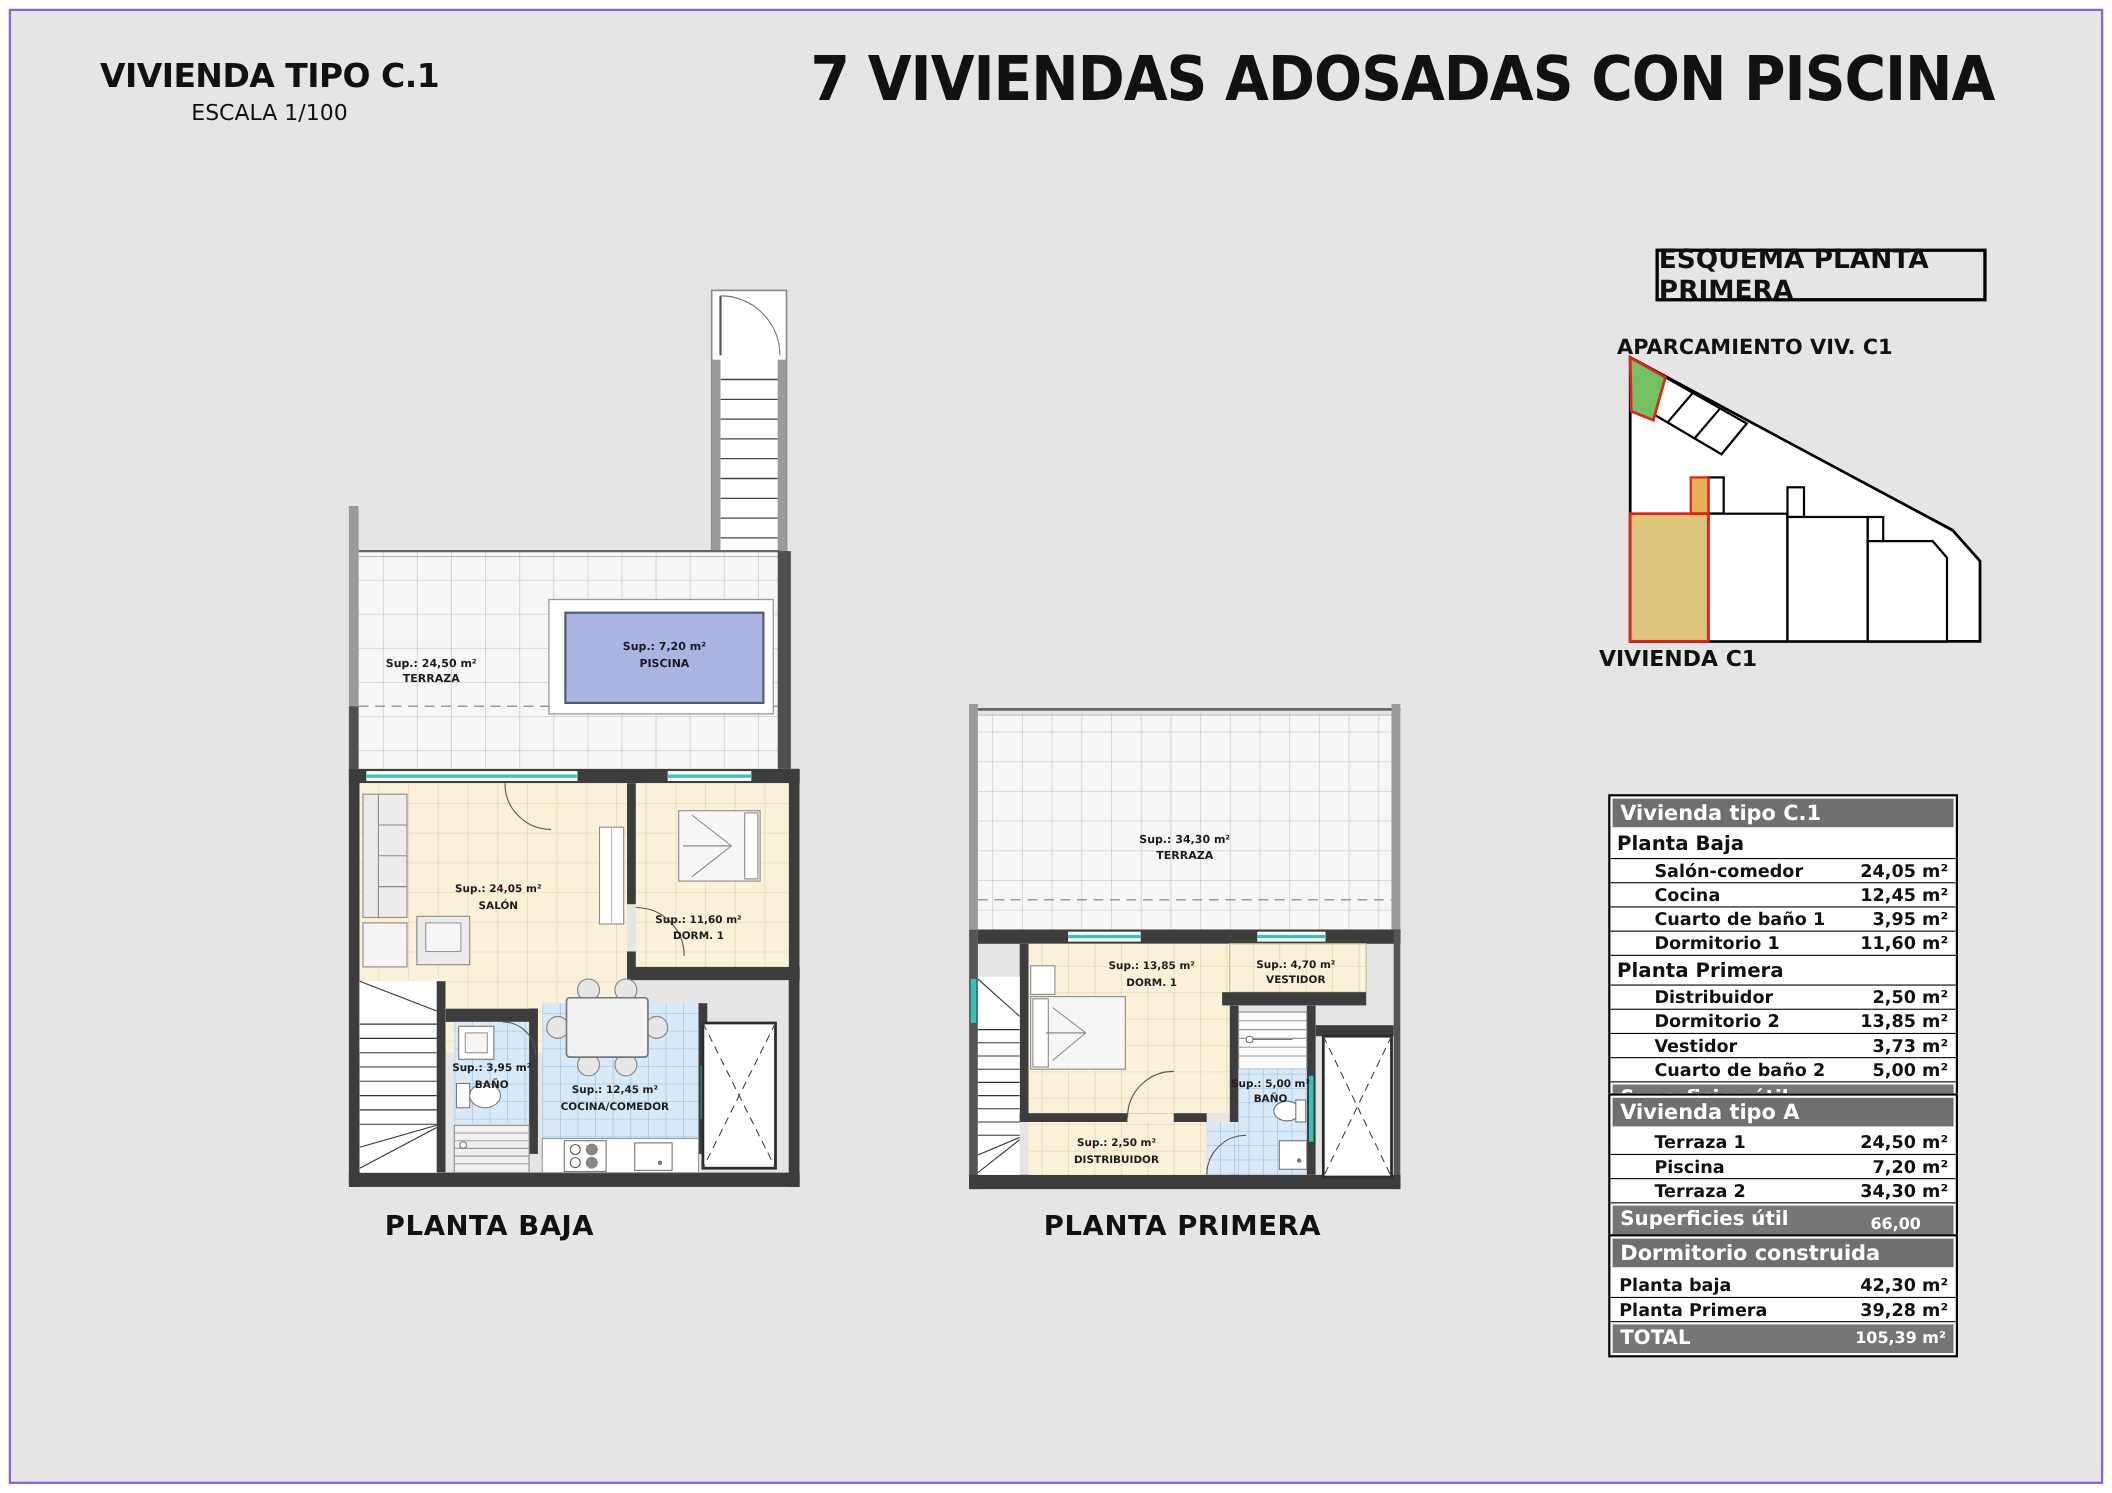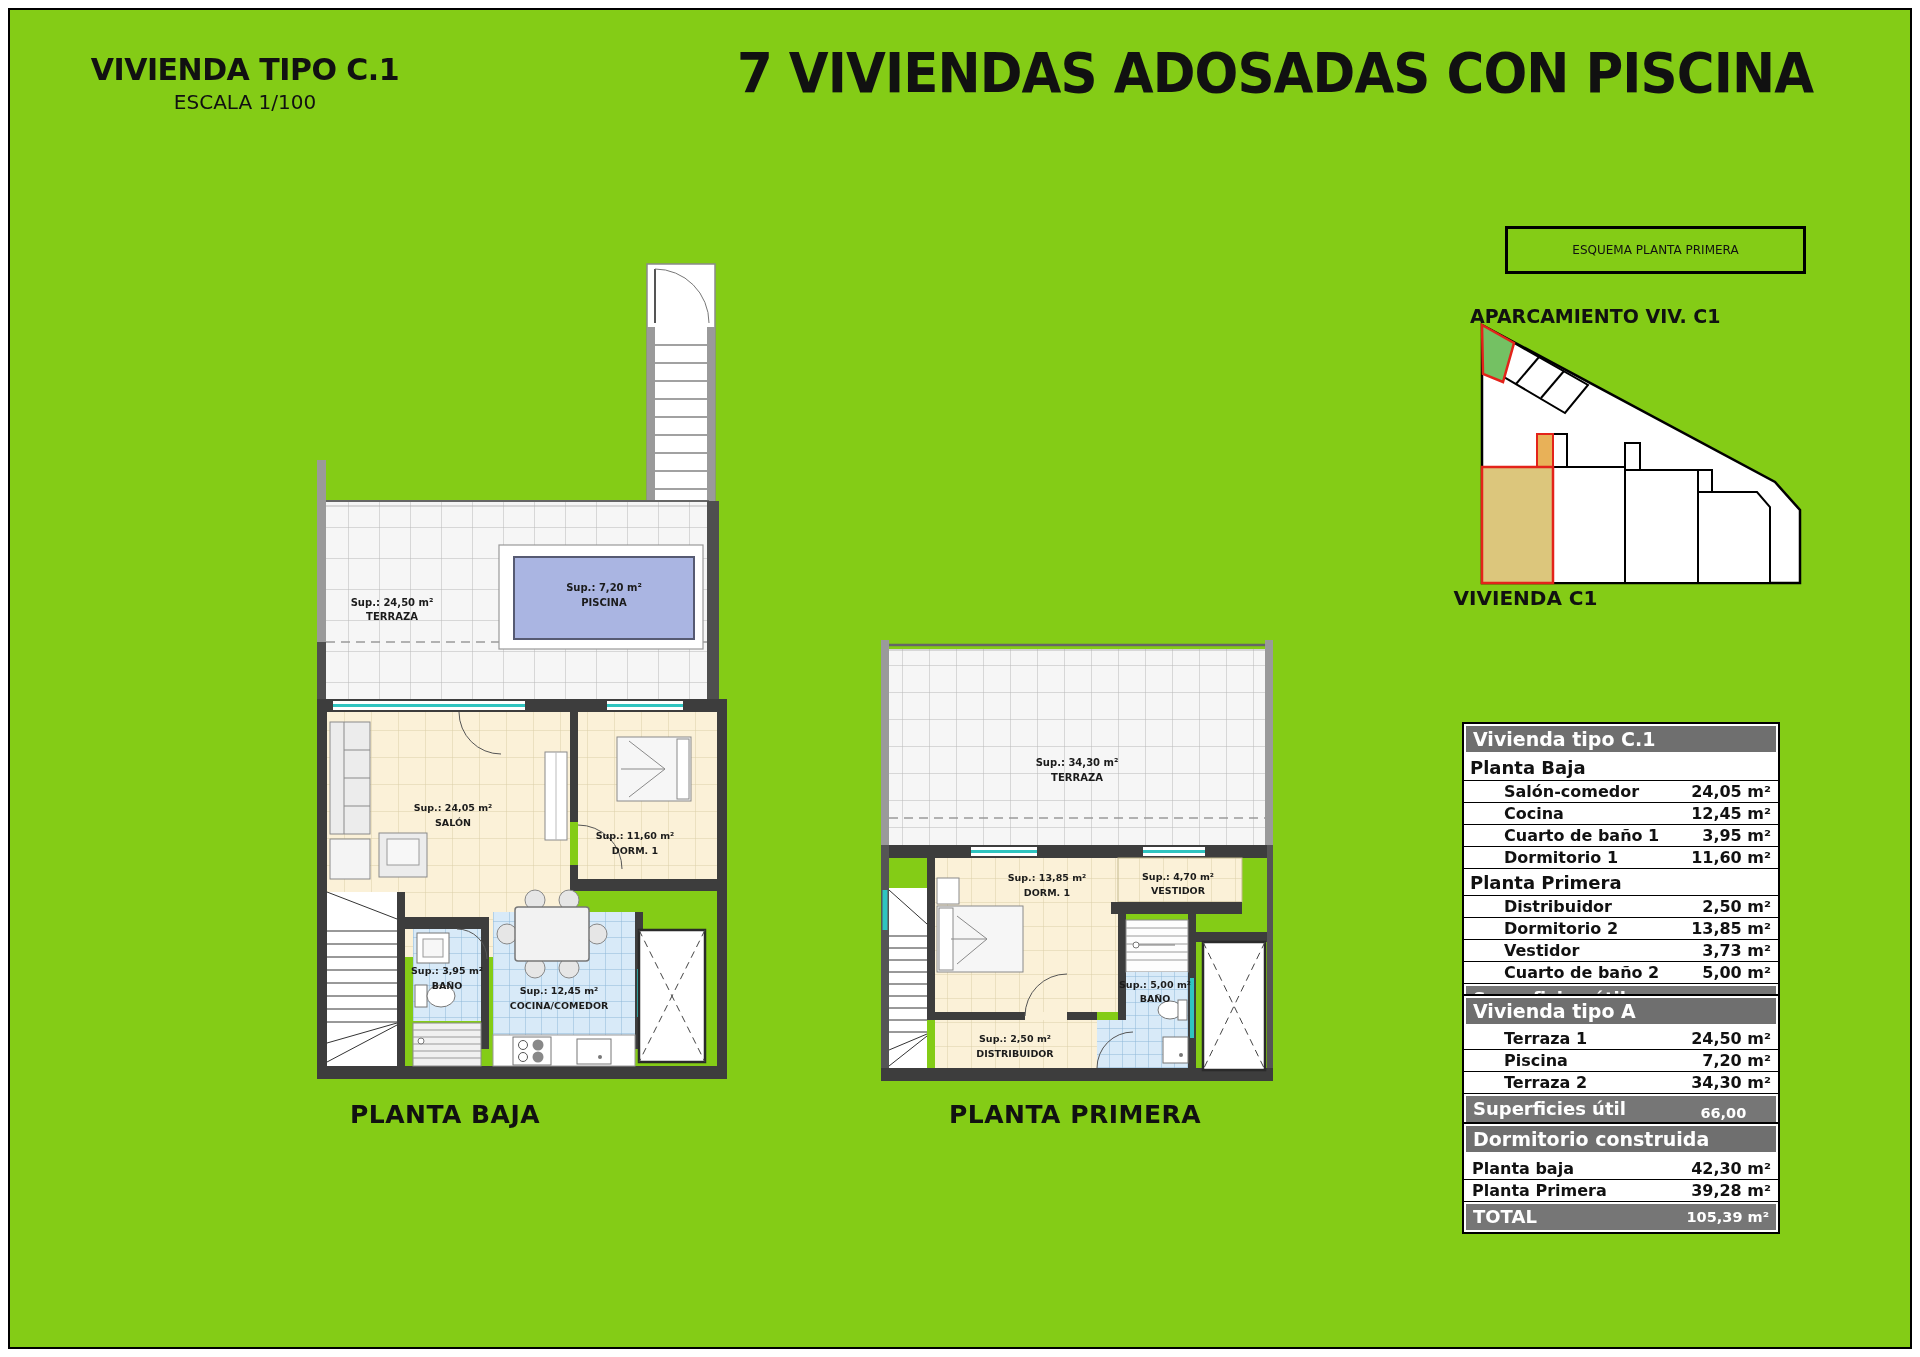--- a/index.html
+++ b/index.html
@@ -1,31 +1,31 @@
 <!DOCTYPE html>
 <html><head>
 <meta charset="utf-8">
 <style>
   html,body{margin:0;padding:0;background:#fff;}
   body{width:1920px;height:1357px;position:relative;font-family:"DejaVu Sans","Liberation Sans",sans-serif;color:#111;overflow:hidden;}
-  .sheet{position:absolute;inset:8px;border:2px solid #000000;background:#84cc16;}
+  .sheet{position:absolute;inset:8px;border:2px solid #8b5cf6;background:#e5e5e5;}
   .abs{position:absolute;}
 
   
   .drawing-type{left:80px;top:42px;width:310px;text-align:center;font-weight:bold;font-size:30px;letter-spacing:-0.5px;}
   .drawing-scale{left:80px;top:80px;width:310px;text-align:center;font-weight:normal;font-size:20px;}
   .main-title{left:630px;top:30px;width:1270px;text-align:center;font-weight:bold;font-size:56px;letter-spacing:-1px;transform:scaleX(.92);transform-origin:center;white-space:nowrap;}
 
   
   .caption{font-weight:bold;font-size:25px;text-align:center;letter-spacing:0.5px;}
   .cap-pb{left:270px;top:1090px;width:330px;}
   .cap-pp{left:890px;top:1090px;width:350px;}
 
   
-  .esq-box{left:1495px;top:216px;width:295px;height:42px;border:3px solid #000;display:flex;align-items:center;justify-content:center;font-weight:normal;font-size:12px;}
+  .esq-box{left:1495px;top:216px;width:295px;height:42px;border:3px solid #000;display:flex;align-items:center;justify-content:center;font-weight:bold;font-size:24px;}
   .esq-parking{left:1460px;top:295px;width:340px;text-align:left;font-weight:bold;font-size:19px;}
   .esq-unit{left:1398px;top:576px;width:235px;text-align:center;font-weight:bold;font-size:20px;}
 
   
   .ptable{width:318px;border:2px solid #000;background:#fff;box-sizing:border-box;}
   .t-int{left:1452px;top:712px;}
   .t-ext{left:1452px;top:984px;}
   .t-con{left:1452px;top:1112px;}
   .thead{margin:2px;background:#6f6f6f;color:#fff;font-weight:bold;font-size:19px;padding:1px 7px;line-height:24px;}
   .tsection{font-weight:bold;font-size:18px;padding:3px 6px 1px 6px;border-bottom:1.5px solid #000;line-height:22px;}

